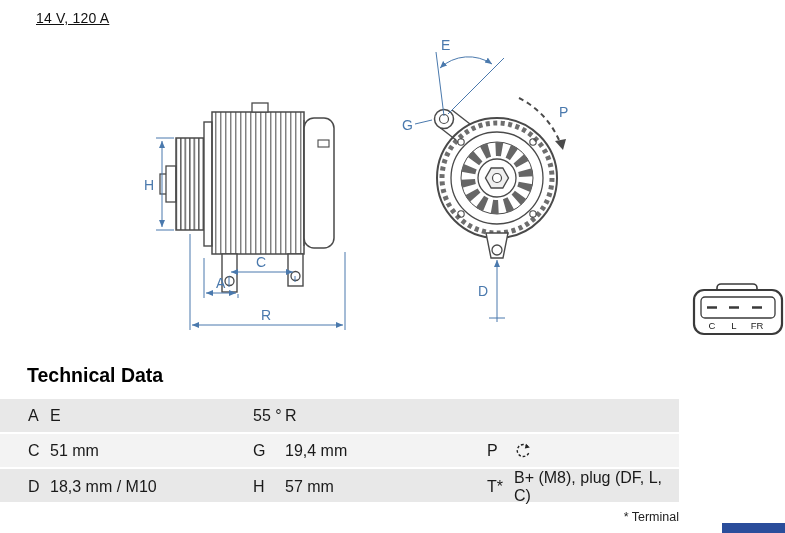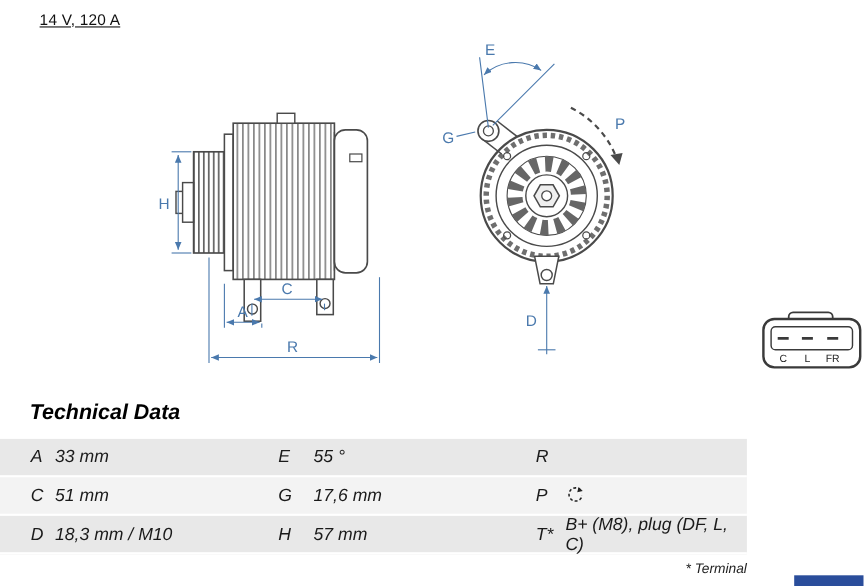--- a/index.html
+++ b/index.html
@@ -7,21 +7,21 @@
     width:785px;height:533px;position:relative;overflow:hidden;
     background:#ffffff;
     font-family:"Liberation Sans", sans-serif;
     color:#1a1a1a;
   }
   .title{
     position:absolute;left:36px;top:10px;
     font-size:14px;color:#111;letter-spacing:.2px;text-decoration:underline;
   }
   .drawing{position:absolute;left:0;top:0;}
-  .tech{position:absolute;left:0;top:360px;width:679px;font-style:italic;}
+  .tech{position:absolute;left:0;top:360px;width:679px;}
   .tech h2{
     margin:4px 0 12px 27px;
     font-size:19.5px;font-weight:bold;color:#000;
   }
   .t-row{
     display:grid;
     grid-template-columns:22px 203px 32px 202px 27px auto;
     align-items:center;
     height:33px;
     padding-left:28px;
@@ -165,31 +165,30 @@
     <text x="734" y="329">L</text>
     <text x="757" y="329">FR</text>
   </g>
 </svg>
 
 <div class="tech">
   <h2>Technical Data</h2>
 
   <div class="t-row odd">
     <span class="k">A</span>
-    <span class="v">33 mm</span>
     <span class="k">E</span>
     <span class="v">55 °</span>
     <span class="k">R</span>
   </div>
 
   <div class="t-row even">
     <span class="k">C</span>
     <span class="v">51 mm</span>
     <span class="k">G</span>
-    <span class="v">17,6 mm</span>
+    <span class="v">19,4 mm</span>
     <span class="k">P</span>
     <span class="v">
       <svg class="rot-icon" width="18" height="18" viewBox="0 0 18 18">
         <path d="M 13.8 4.6 A 6 6 0 1 0 15.2 9.3" fill="none" stroke="#222" stroke-width="1.4" stroke-dasharray="2.6 2"></path>
         <path d="M 12.0 1.8 L 15.8 5.4 L 10.8 6.6 Z" fill="#222"></path>
       </svg>
     </span>
   </div>
 
   <div class="t-row odd">

